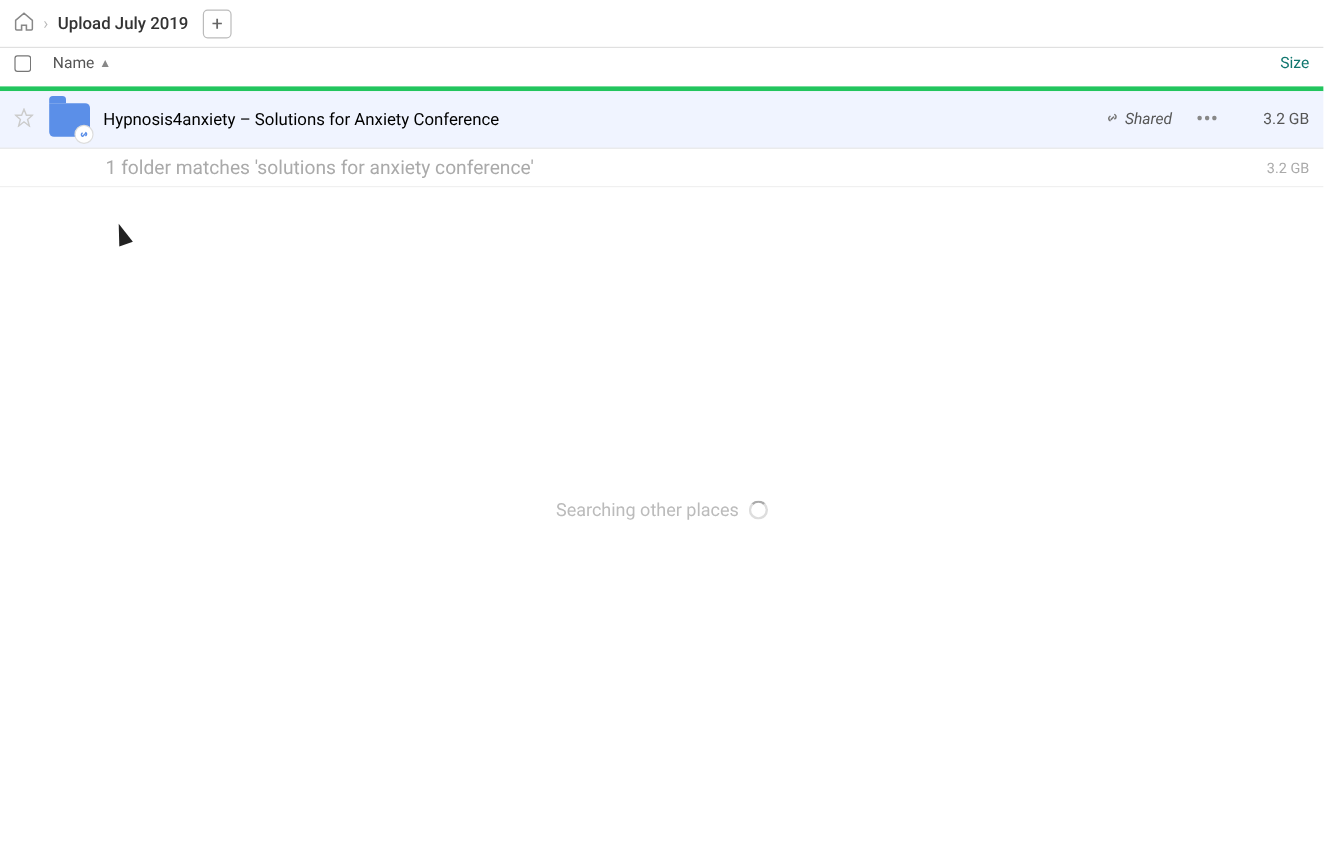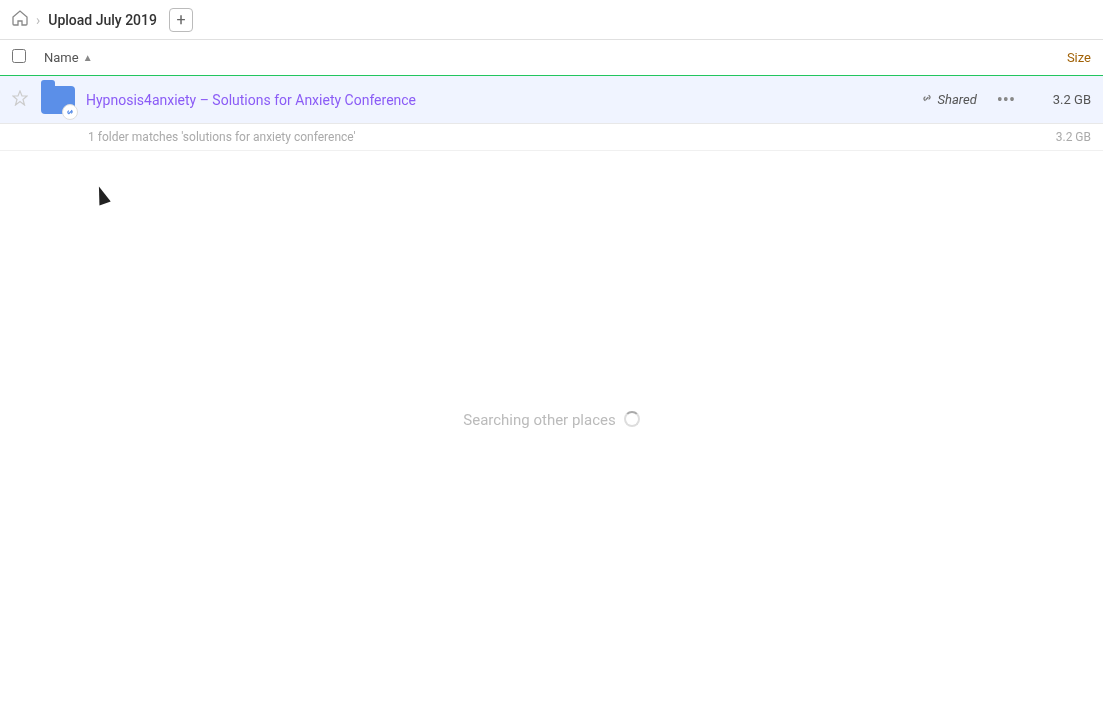--- a/index.html
+++ b/index.html
@@ -56,23 +56,23 @@
       display: flex;
       align-items: center;
       justify-content: center;
       cursor: pointer;
       margin-left: 4px;
     }
 
     
     .col-headers {
       display: flex;
-      align-items: center;
+      align-items: flex-start;
       padding: 6px 12px;
-      border-bottom: 1px solid #22c55e;
+      border-bottom: 4px solid #22c55e;
       background: #fff;
       height: 36px;
     }
 
     .col-checkbox {
       width: 20px;
       margin-right: 12px;
     }
 
     .col-name {
@@ -87,21 +87,21 @@
 
     .col-name .sort-arrow {
       font-size: 10px;
       color: #888;
     }
 
     .col-size {
       width: 80px;
       text-align: right;
       font-size: 13px;
-      color: #a16207;
+      color: #0f766e;
     }
 
     
     .file-row {
       display: flex;
       align-items: center;
       padding: 0 12px;
       height: 48px;
       background: #f0f4ff;
       border-bottom: 1px solid #e8e8e8;
@@ -170,21 +170,21 @@
       align-items: center;
       justify-content: center;
       font-size: 10px;
       color: #5b8fe8;
       border: 1px solid #ddd;
     }
 
     .file-name {
       flex: 1;
       font-size: 14px;
-      color: #8b5cf6;
+      color: #000000;
       white-space: nowrap;
       overflow: hidden;
       text-overflow: ellipsis;
     }
 
     .shared-badge {
       display: flex;
       align-items: center;
       gap: 4px;
       color: #555;
@@ -217,34 +217,35 @@
     .match-info-row {
       display: flex;
       align-items: center;
       padding: 6px 12px 6px 88px;
       border-bottom: 1px solid #f0f0f0;
       background: #fff;
     }
 
     .match-info-text {
       flex: 1;
-      font-size: 12px;
+      font-size: 16px;
       color: #aaa;
     }
 
     .match-info-size {
       width: 60px;
       text-align: right;
       font-size: 12px;
       color: #aaa;
     }
 
     
     .searching-area {
       display: flex;
+      align-items: center;
       justify-content: center;
       margin-top: 260px;
       gap: 8px;
     }
 
     .searching-text {
       font-size: 15px;
       color: #bbb;
     }
 

